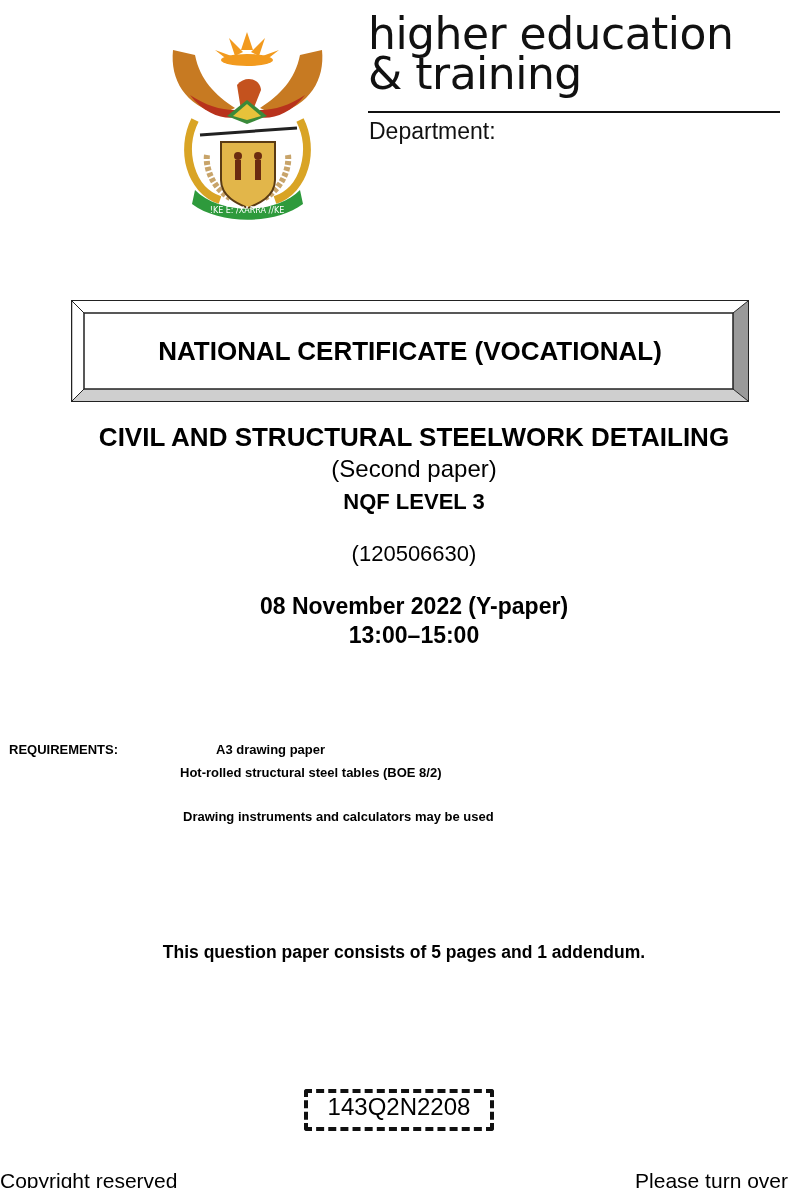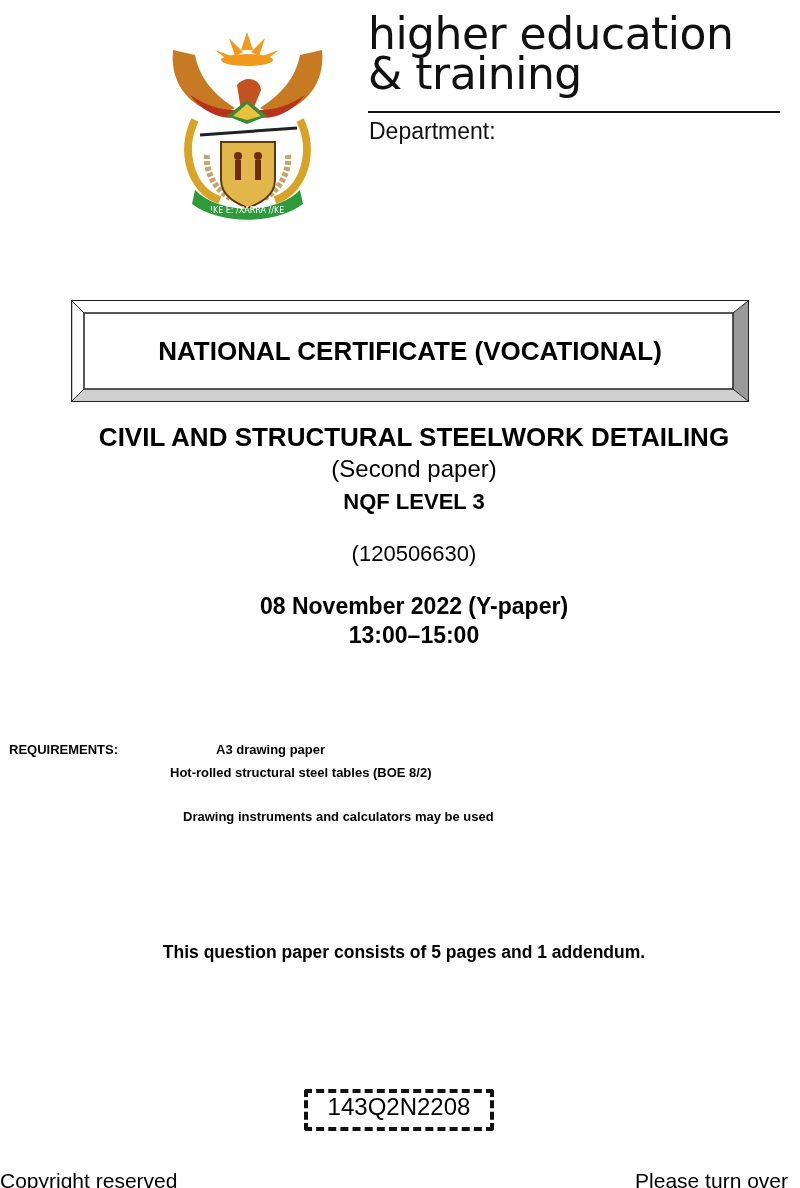--- a/index.html
+++ b/index.html
@@ -91,21 +91,21 @@
 
 <div class="abs center h1">CIVIL AND STRUCTURAL STEELWORK DETAILING</div>
 <div class="abs center sub">(Second paper)</div>
 <div class="abs center nqf">NQF LEVEL 3</div>
 <div class="abs center code">(120506630)</div>
 <div class="abs center date">08 November 2022 (Y-paper)</div>
 <div class="abs center time">13:00–15:00</div>
 
 <div class="abs req" style="left:9px; top:742px;">REQUIREMENTS:</div>
 <div class="abs req" style="left:176px; top:742px;margin-left:40px;">A3 drawing paper</div>
-<div class="abs req" style="left:170px; top:765px;">Hot-rolled structural steel tables (BOE 8/2)</div>
+<div class="abs req" style="left:180px; top:765px;">Hot-rolled structural steel tables (BOE 8/2)</div>
 <div class="abs req" style="left:183px; top:809px;">Drawing instruments and calculators may be used</div>
 
 <div class="abs pages">This question paper consists of 5 pages and 1 addendum.</div>
 
 <div class="abs barcode-box">
   <span>143Q2N2208</span>
 </div>
 
 <div class="abs footer" style="left:0;">Copyright reserved</div>
 <div class="abs footer" style="right:12px;">Please turn over</div>

